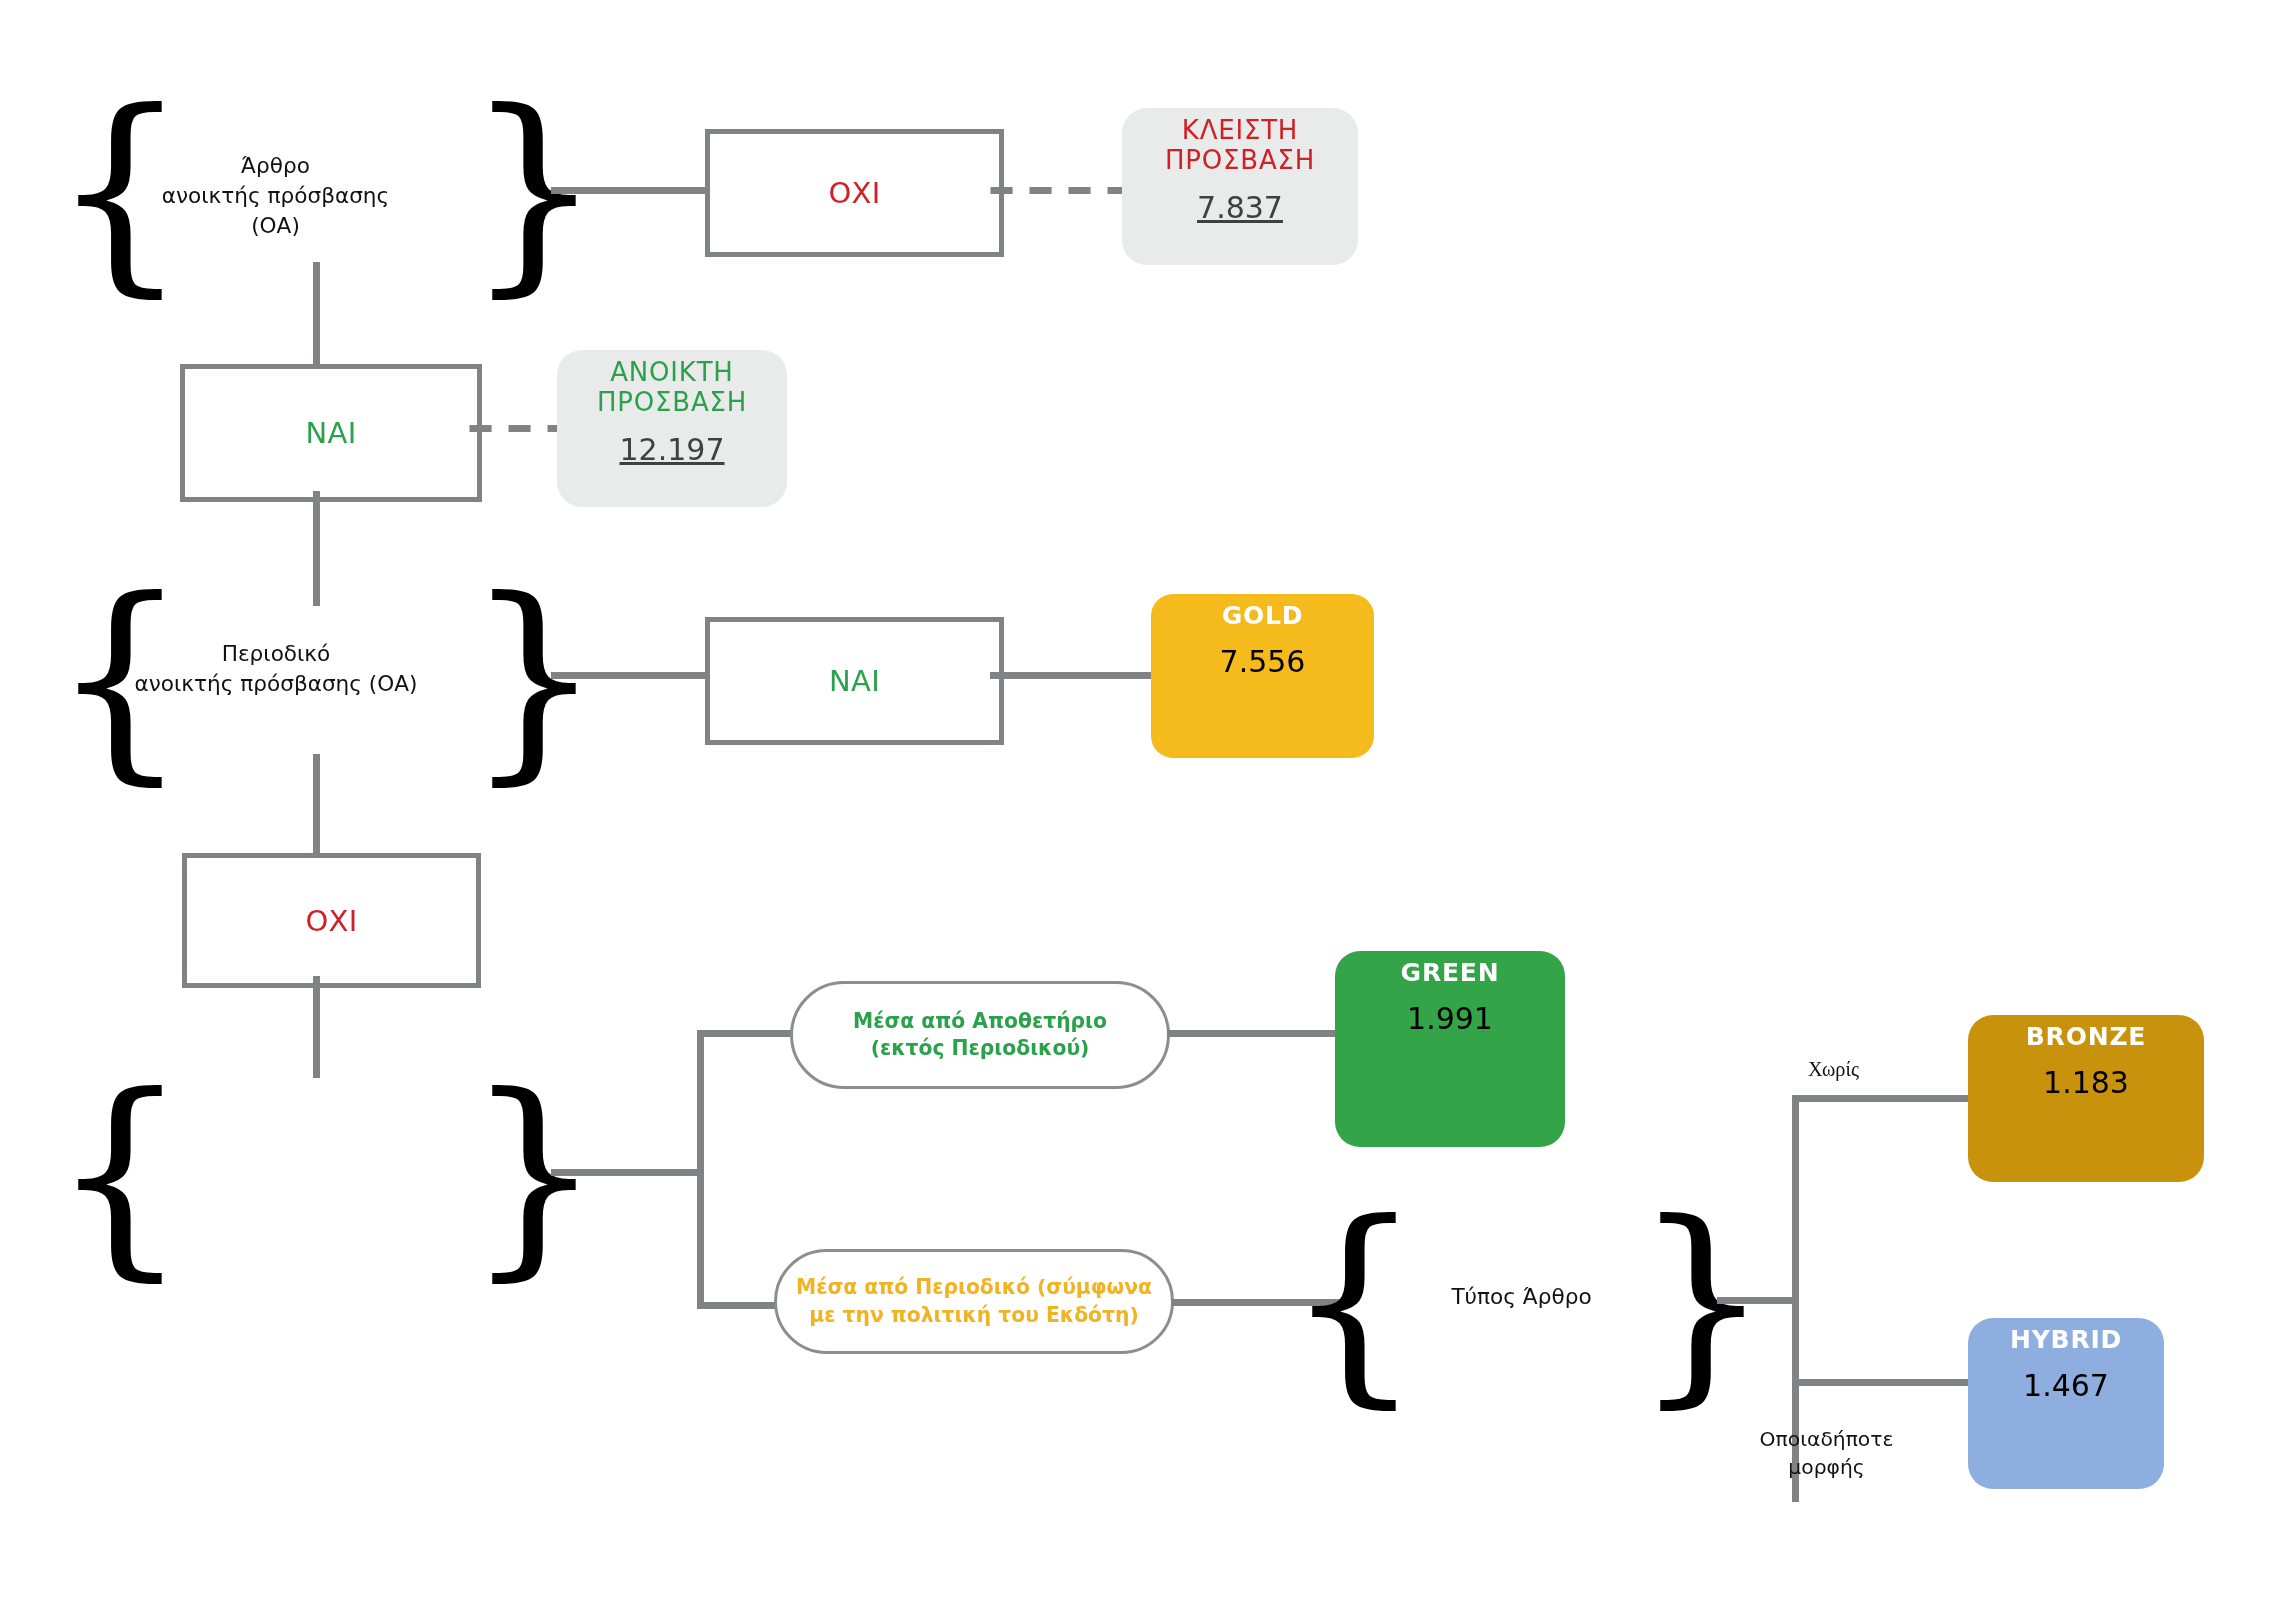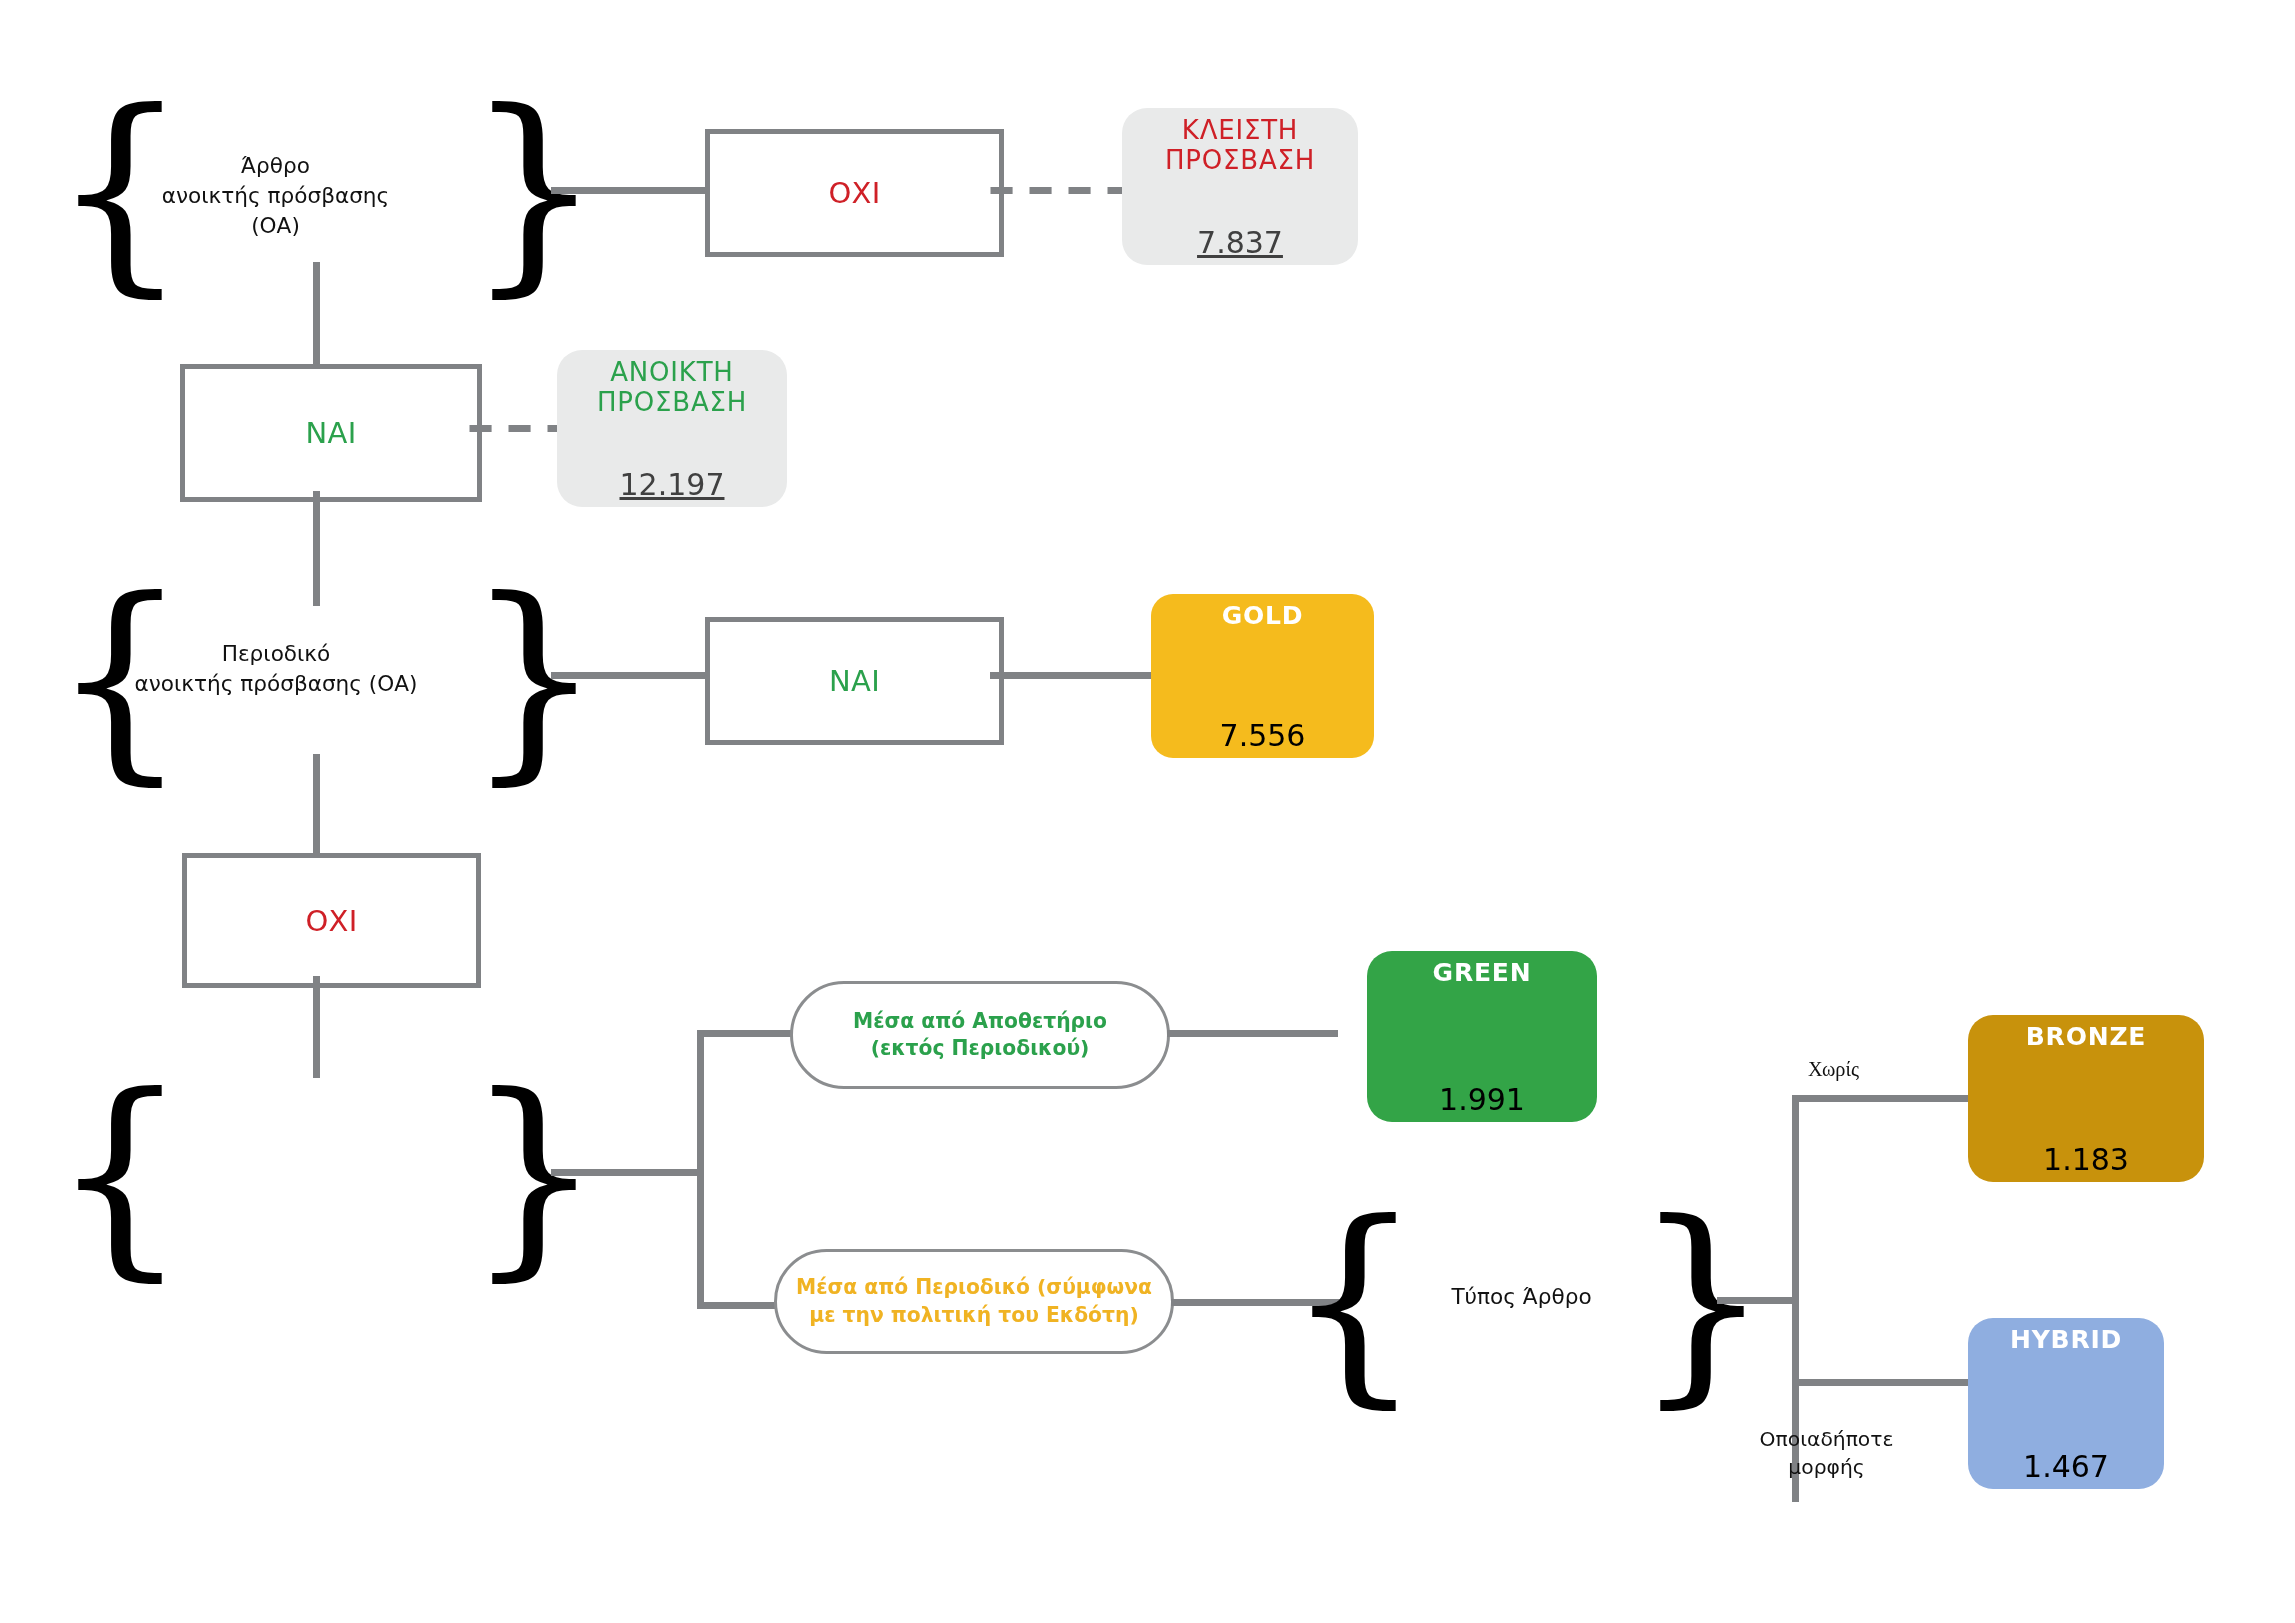--- a/index.html
+++ b/index.html
@@ -38,21 +38,21 @@
     letter-spacing:0.3px;
   }
   .decbox.yes{color:#2ba14c;}
   .decbox.no{color:#cf2027;}
 
   
   .badge{
     position:absolute;
     border-radius:25px;
     display:flex;flex-direction:column;
-    align-items:center;justify-content:space-between;
+    align-items:center;justify-content:flex-start;
     text-align:center;
     box-sizing:border-box;
     padding:6.6px 9.2px;
   }
   .badge .blabel{
     font-size:25px;font-weight:700;letter-spacing:0.8px;line-height:1.18;
   }
   .badge .bval{
     font-size:30px;font-weight:400;color:#000000;margin-top:17px;line-height:1;
   }
@@ -162,21 +162,21 @@
 
   <div class="line" style="left:697px;top:1030px;width:102px;height:6.6px;"></div>
 
   <div class="line" style="left:697px;top:1302px;width:102px;height:6.6px;"></div>
 
   <div class="pill" style="left:790px;top:981px;width:380px;height:108px;color:#2ba14c;white-space:pre-line;">Μέσα από Αποθετήριο
 (εκτός Περιοδικού)</div>
 
   <div class="line" style="left:1167px;top:1030px;width:171px;height:6.6px;"></div>
 
-  <div class="badge solid" style="left:1335px;top:951px;width:230px;height:171px;background:#33a447;margin-left:32px;">
+  <div class="badge solid" style="left:1335px;top:951px;width:230px;height:196px;background:#33a447;">
     <div class="blabel">GREEN</div>
     <div class="bval">1.991</div>
   </div>
 
   <div class="pill" style="left:774px;top:1249px;width:400px;height:105px;color:#f0b323;white-space:pre-line;">Μέσα από Περιοδικό (σύμφωνα
 με την πολιτική του Εκδότη)</div>
 
   <div class="line" style="left:1171px;top:1299px;width:171px;height:6.6px;"></div>
 
   <div class="brace" style="left:1318px;top:1203px;width:72px;height:197px;font-size:216px;">{</div>

